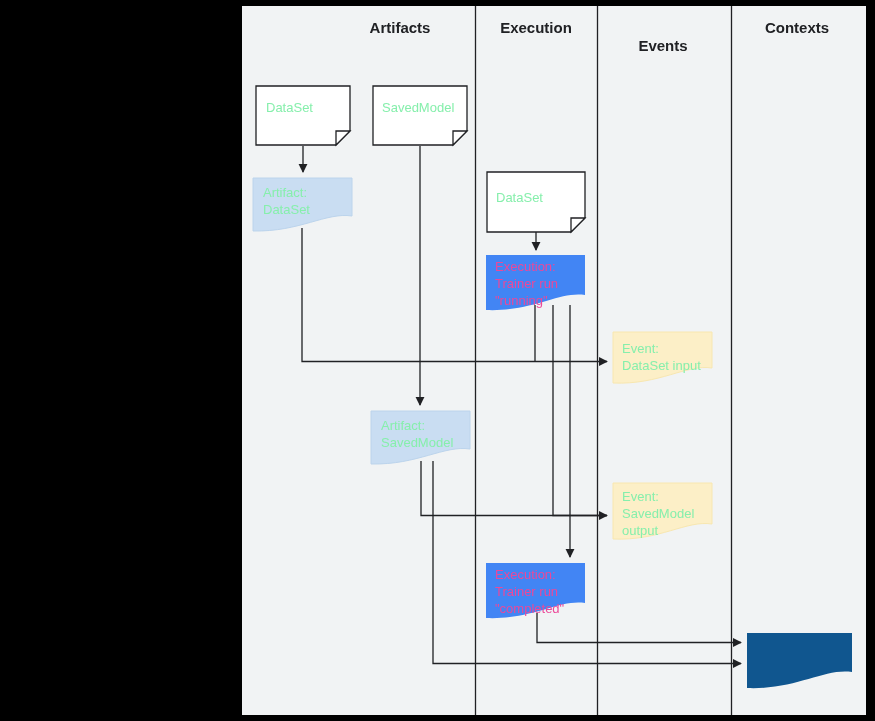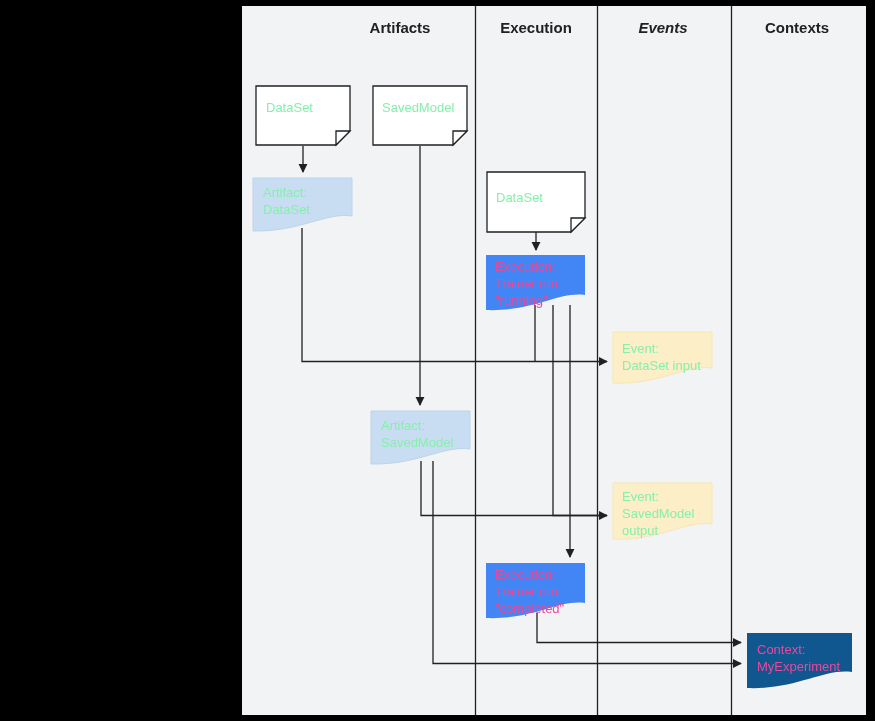--- a/index.html
+++ b/index.html
@@ -59,21 +59,21 @@
 </style>
 </head>
 <body>
 
 <div id="stage">
 
   <div id="panel"></div>
 
   <div class="col-title" style="left:358px; top:19px;margin-left:42px;">Artifacts</div>
   <div class="col-title" style="left:536px; top:19px;">Execution</div>
-  <div class="col-title" style="left:663px; top:19px;font-style:italic;">Events</div>
+  <div class="col-title" style="left:663px; top:37px;">Events</div>
   <div class="col-title" style="left:797px; top:19px;">Contexts</div>
 
   <svg class="layer" viewBox="0 0 875 721">
     <defs>
       <marker id="arrow" viewBox="0 0 10 10" refX="9" refY="5" markerWidth="7" markerHeight="7" orient="auto-start-reverse">
         <path d="M 0 0 L 10 5 L 0 10 z" fill="#202124"></path>
       </marker>
     </defs>
 
     <g stroke="#202124" stroke-width="1.3">
@@ -160,22 +160,20 @@
 Trainer run
 "running"</div>
   <div class="node-label light" style="left:495px; top:566px;">Execution:
 Trainer run
 "completed"</div>
   <div class="node-label" style="left:622px; top:340px;">Event:
 DataSet input</div>
   <div class="node-label" style="left:622px; top:488px;">Event:
 SavedModel
 output</div>
-  <div class="node-label light" style="left:757px; top:641px;">Context:
-MyExperiment</div>
 
   <div class="nodehit" style="left:256px; top:86px;  width:94px;  height:59px;"></div>
   <div class="nodehit" style="left:373px; top:86px;  width:94px;  height:59px;"></div>
   <div class="nodehit" style="left:487px; top:172px; width:98px;  height:60px;"></div>
   <div class="nodehit" style="left:253px; top:178px; width:99px;  height:53px;"></div>
   <div class="nodehit" style="left:371px; top:411px; width:99px;  height:53px;"></div>
   <div class="nodehit" style="left:486px; top:255px; width:99px;  height:55px;"></div>
   <div class="nodehit" style="left:486px; top:563px; width:99px;  height:55px;"></div>
   <div class="nodehit" style="left:613px; top:332px; width:99px;  height:51px;"></div>
   <div class="nodehit" style="left:613px; top:483px; width:99px;  height:56px;"></div>

